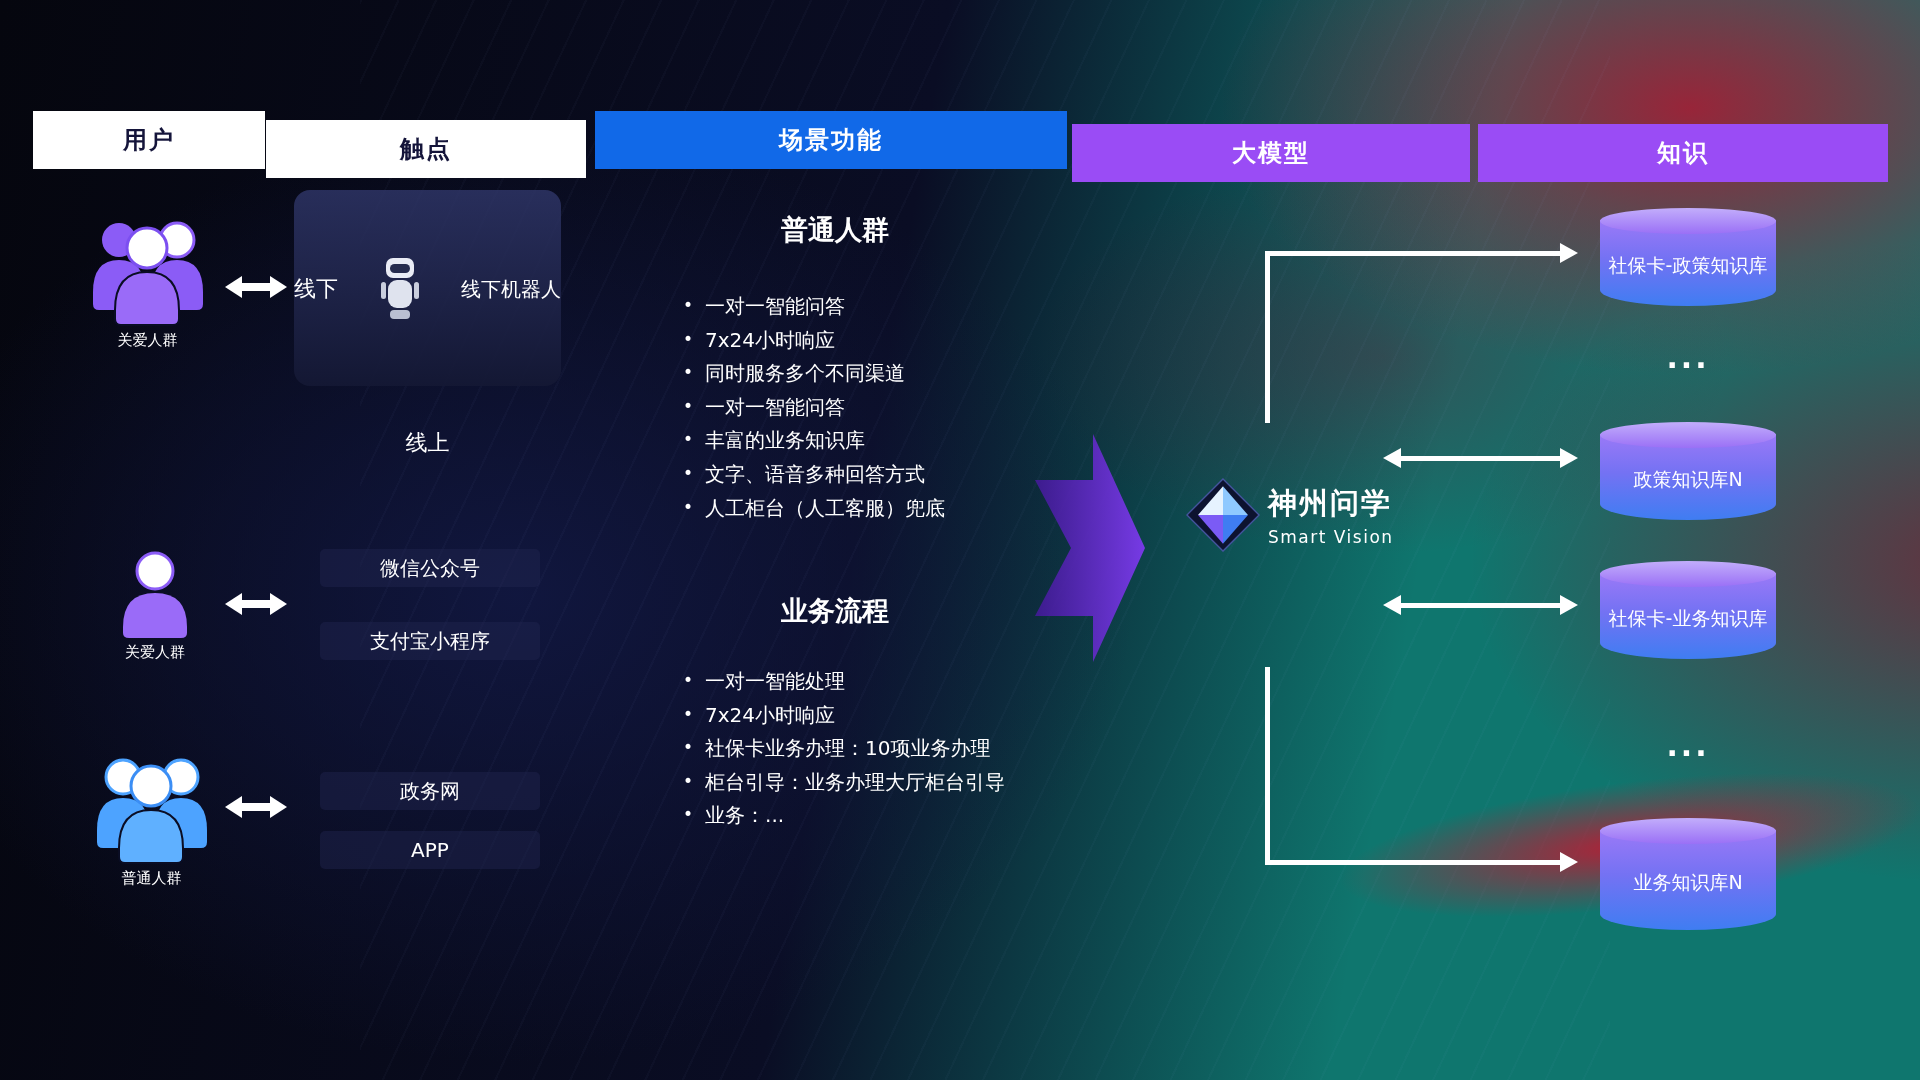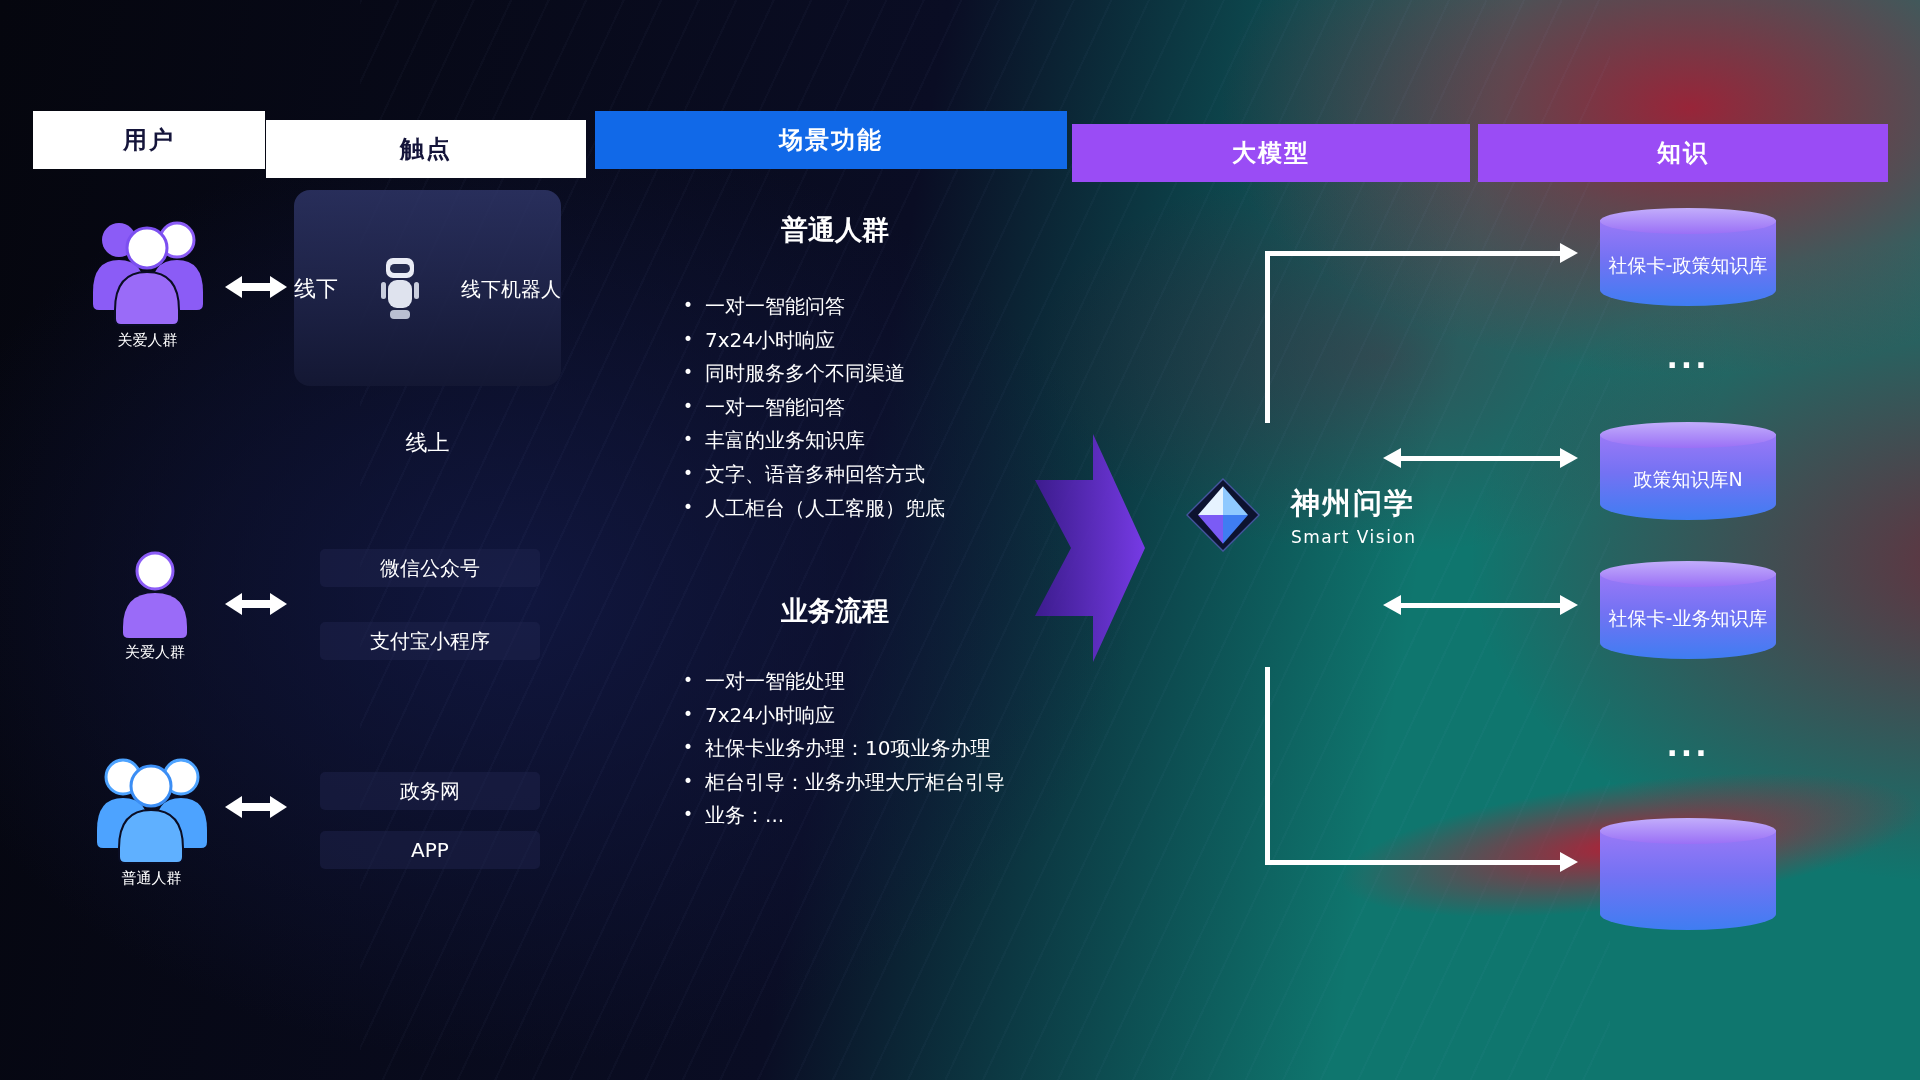--- a/index.html
+++ b/index.html
@@ -46,21 +46,21 @@
 
   
   .sc-title { position:absolute; left:595px; width:480px; text-align:center; font-size:27px; line-height:36px; font-weight:bold; }
   .sc-list { position:absolute; left:683px; list-style:none; font-size:20px; line-height:32.6px; }
   .sc-list li::before { content:"•"; margin-right:12px; font-size:17px; position:relative; top:-2px; }
 
   
   .flow-arrow { position:absolute; left:1035px; top:428px; width:110px; height:240px; }
 
   
-  .logo { position:absolute; left:1186px; top:478px; display:flex; align-items:center; gap:31px; }
+  .logo { position:absolute; left:1186px; top:478px; display:flex; align-items:center; gap:8px; }
   .logo-name { font-size:29px; font-weight:bold; letter-spacing:2px; }
   .logo-sub { font-size:17px; letter-spacing:1.5px; margin-top:3px; }
 
   
   .cline { position:absolute; background:#fff; }
   .ah-right { position:absolute; width:0; height:0; border-top:10px solid transparent; border-bottom:10px solid transparent; border-left:18px solid #fff; }
   .ah-left  { position:absolute; width:0; height:0; border-top:10px solid transparent; border-bottom:10px solid transparent; border-right:18px solid #fff; }
 
   
   .cyl { position:absolute; left:1600px; width:176px; }
@@ -245,14 +245,15 @@
     <div class="cyl-body"></div>
     <div class="cyl-top"></div>
     <div class="cyl-label">社保卡-业务知识库</div>
   </div>
 
   <div class="dots" style="top:728px;">...</div>
 
   <div class="cyl" style="top:818px; height:112px;">
     <div class="cyl-body"></div>
     <div class="cyl-top"></div>
+    <div class="cyl-label">业务知识库N</div>
   </div>
 </div>
 
 </body></html>

